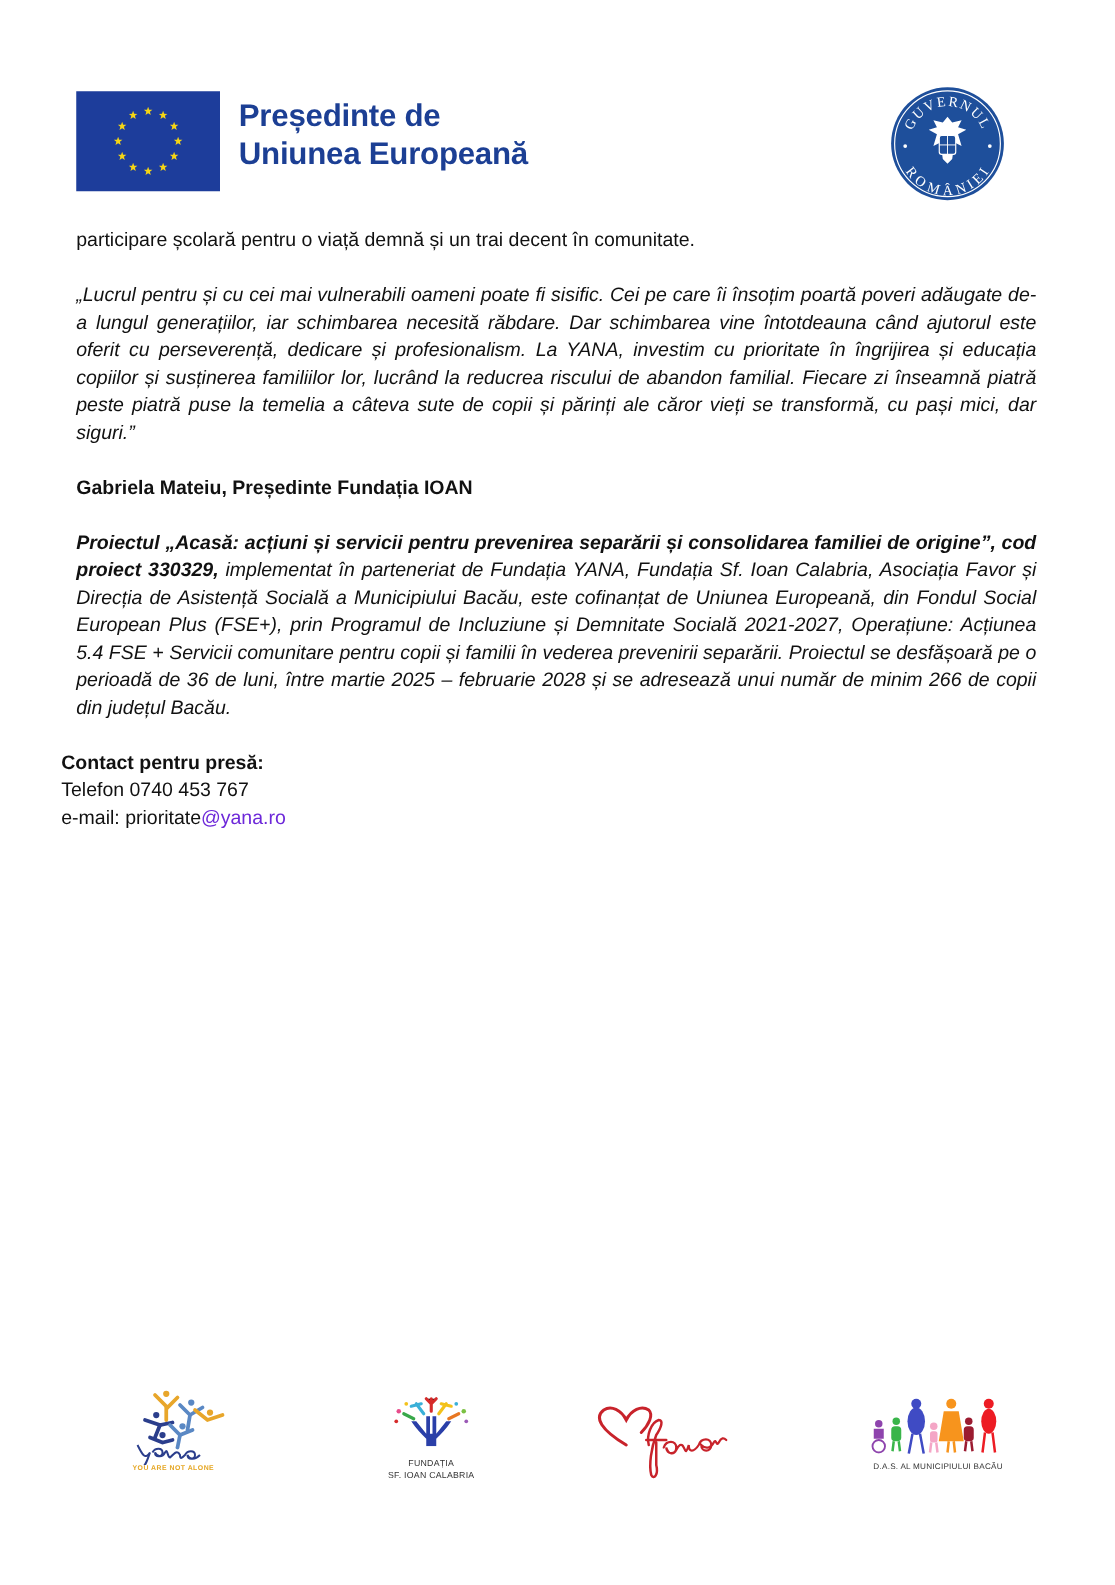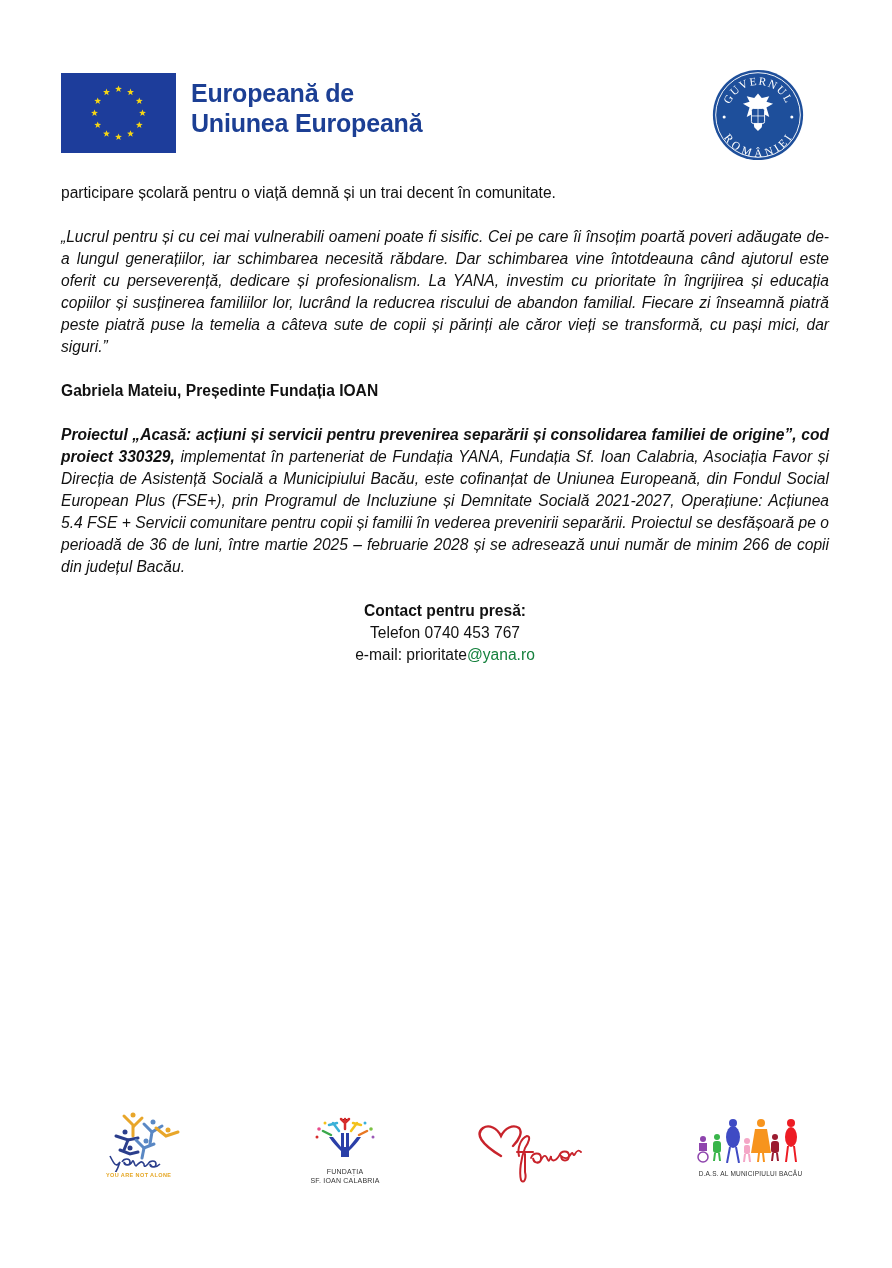--- a/index.html
+++ b/index.html
@@ -15,21 +15,21 @@
     .gov-seal { position: absolute; left: 711px; top: 68px; width: 94px; height: 94px; }
     .gov-seal svg { width: 100%; height: 100%; display: block; }
 
     
     .content { position: absolute; left: 49px; top: 170px; width: 792px;
       font-size: 15.6px; line-height: 22px; }
     .p { margin: 12px; text-align: justify; }
     .p.gap { margin-top: 22px; }
     .italic { font-style: italic; }
     .bold { font-weight: bold; }
-    .gray { color: #15803d; }
+    .gray { color: #6d28d9; }
     .block { display: block; }
 
     
     .logo { position: absolute; }
     .logo svg { display: block; }
     .logo-caption { font-size: 7px; color: #333; text-align: center; line-height: 9px; letter-spacing: 0.2px; }
     .yana-tag { font-size: 5.5px; color: #e5a623; font-weight: bold; letter-spacing: 0.4px; }
   </style>
 </head>
 <body>
@@ -46,21 +46,21 @@
         <polygon points="69.50,57.18 70.39,59.56 72.92,59.67 70.94,61.25 71.62,63.70 69.50,62.30 67.38,63.70 68.06,61.25 66.08,59.67 68.61,59.56" fill="#f5d515"></polygon>
         <polygon points="57.50,60.40 58.39,62.78 60.92,62.89 58.94,64.47 59.62,66.91 57.50,65.51 55.38,66.91 56.06,64.47 54.08,62.89 56.61,62.78" fill="#f5d515"></polygon>
         <polygon points="45.50,57.18 46.39,59.56 48.92,59.67 46.94,61.25 47.62,63.70 45.50,62.30 43.38,63.70 44.06,61.25 42.08,59.67 44.61,59.56" fill="#f5d515"></polygon>
         <polygon points="36.72,48.40 37.60,50.78 40.14,50.89 38.15,52.47 38.83,54.91 36.72,53.51 34.60,54.91 35.28,52.47 33.29,50.89 35.83,50.78" fill="#f5d515"></polygon>
         <polygon points="33.50,36.40 34.39,38.78 36.92,38.89 34.94,40.47 35.62,42.91 33.50,41.51 31.38,42.91 32.06,40.47 30.08,38.89 32.61,38.78" fill="#f5d515"></polygon>
         <polygon points="36.72,24.40 37.60,26.78 40.14,26.89 38.15,28.47 38.83,30.91 36.72,29.51 34.60,30.91 35.28,28.47 33.29,26.89 35.83,26.78" fill="#f5d515"></polygon>
         <polygon points="45.50,15.62 46.39,17.99 48.92,18.10 46.94,19.68 47.62,22.13 45.50,20.73 43.38,22.13 44.06,19.68 42.08,18.10 44.61,17.99" fill="#f5d515"></polygon>
       </svg>
   </div>
   <div class="eu-title">
-    <span class="block">Europeană de</span>
+    <span class="block">Președinte de</span>
     <span class="block">Uniunea Europeană</span>
   </div>
 
   <div class="gov-seal">
     <svg viewBox="0 0 100 100">
       <defs>
         <path id="arcTop" d="M 18 50 A 32 32 0 0 1 82 50"></path>
         <path id="arcBot" d="M 16 52 A 34 34 0 0 0 84 52"></path>
       </defs>
       <circle cx="50" cy="50" r="48" fill="#1e4f9b"></circle>
@@ -84,21 +84,21 @@
   <div class="content">
     <p class="p">participare școlară pentru o viață demnă și un trai decent în comunitate.</p>
 
     <p class="p gap italic">„Lucrul pentru și cu cei mai vulnerabili oameni poate fi sisific. Cei pe care îi însoțim poartă poveri adăugate de-a lungul generațiilor, iar schimbarea necesită răbdare. Dar schimbarea vine întotdeauna când ajutorul este oferit cu perseverență, dedicare și profesionalism. La YANA, investim cu prioritate în îngrijirea și educația copiilor și susținerea familiilor lor, lucrând la reducrea riscului de abandon familial. Fiecare zi înseamnă piatră peste piatră puse la temelia a câteva sute de copii și părinți ale căror vieți se transformă, cu pași mici, dar siguri.”</p>
 
     <p class="p gap bold">Gabriela Mateiu, Președinte Fundația IOAN</p>
 
 
     <p class="p gap italic"><span class="bold">Proiectul „Acasă: acțiuni și servicii pentru prevenirea separării și consolidarea familiei de origine”, cod proiect 330329,</span><span> implementat în parteneriat de Fundația YANA, Fundația Sf. Ioan Calabria, Asociația Favor și Direcția de Asistență Socială a Municipiului Bacău, este cofinanțat de Uniunea Europeană, din Fondul Social European Plus (FSE+), prin Programul de Incluziune și Demnitate Socială 2021-2027, Operațiune: Acțiunea 5.4 FSE + Servicii comunitare pentru copii și familii în vederea prevenirii separării. Proiectul se desfășoară pe o perioadă de 36 de luni, între martie 2025 – februarie 2028 și se adresează unui număr de minim 266 de copii din județul Bacău.</span></p>
 
-    <div class="gap" style="margin-top:22px;text-align:center;">
+    <div class="gap" style="margin-top:22px;">
       <span class="block bold">Contact pentru presă:</span>
       <span class="block">Telefon 0740 453 767</span>
       <span class="block"><span>e-mail: </span><span>prioritate</span><span class="gray">@yana.ro</span></span>
     </div>
   </div>
 
   <div class="logo" style="left:106px; top:1110px; width:80px; height:80px;">
     <svg width="80" height="62" viewBox="0 0 80 62">
 
       <g stroke-linecap="round" fill="none" stroke-width="3">

